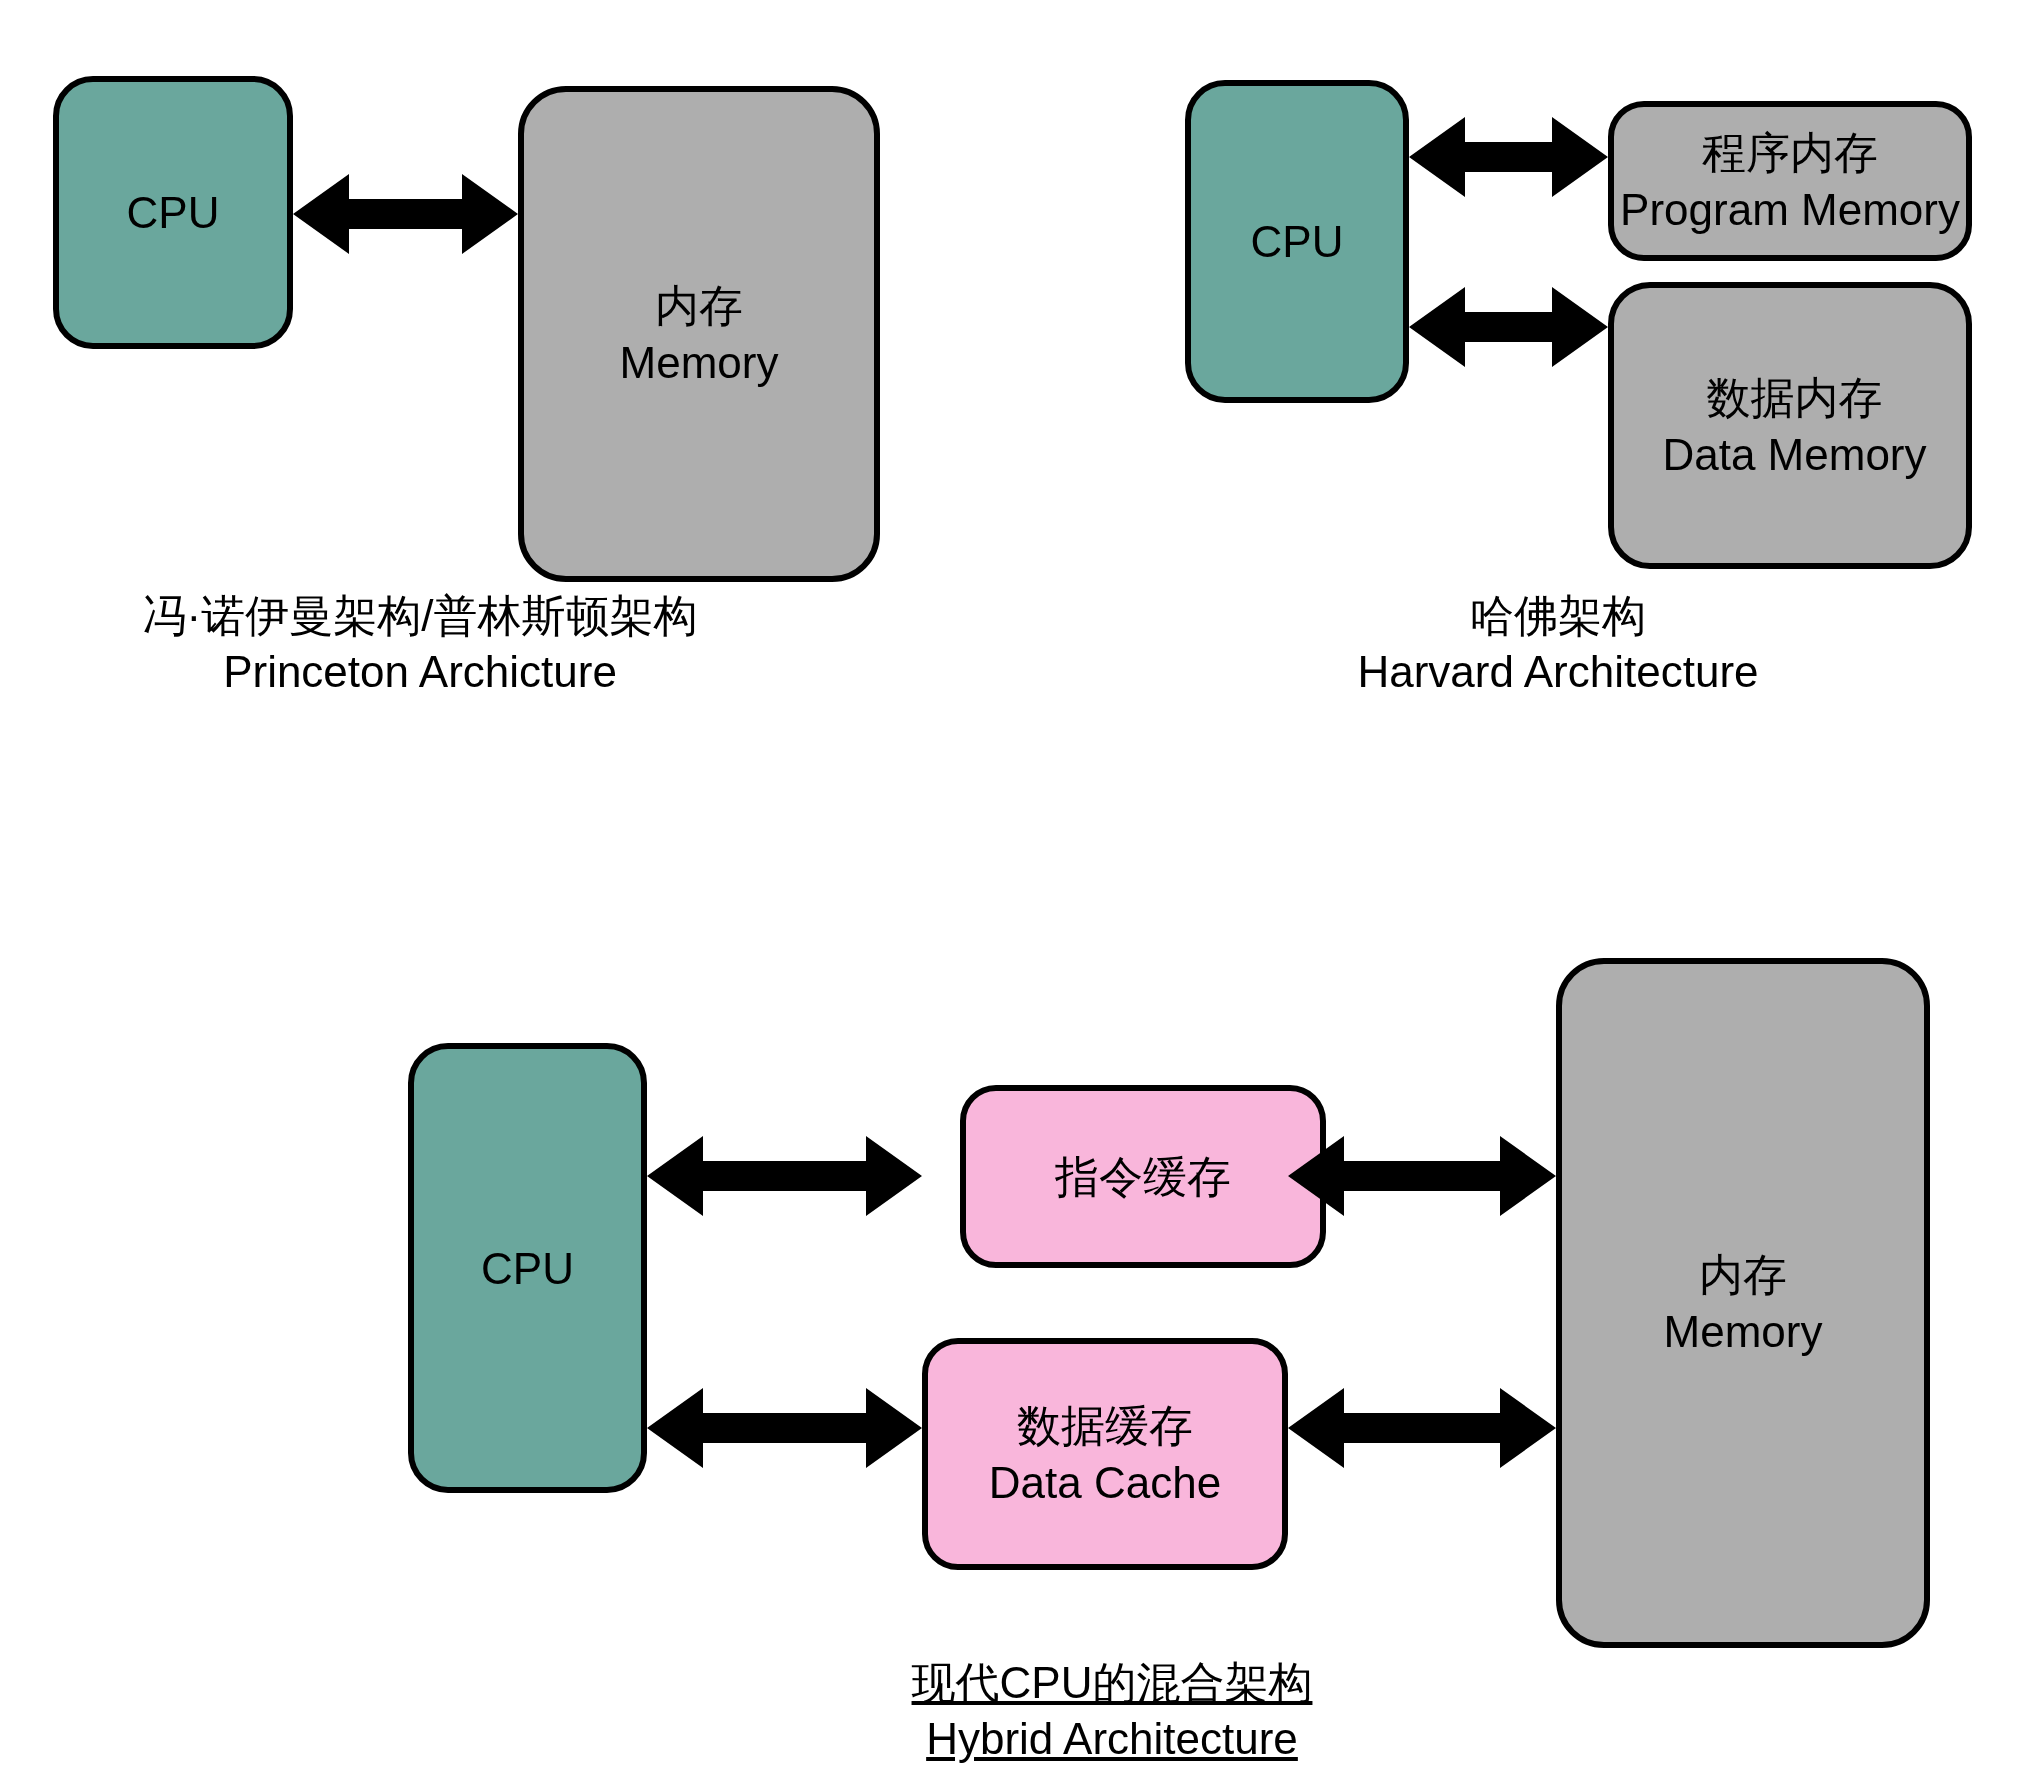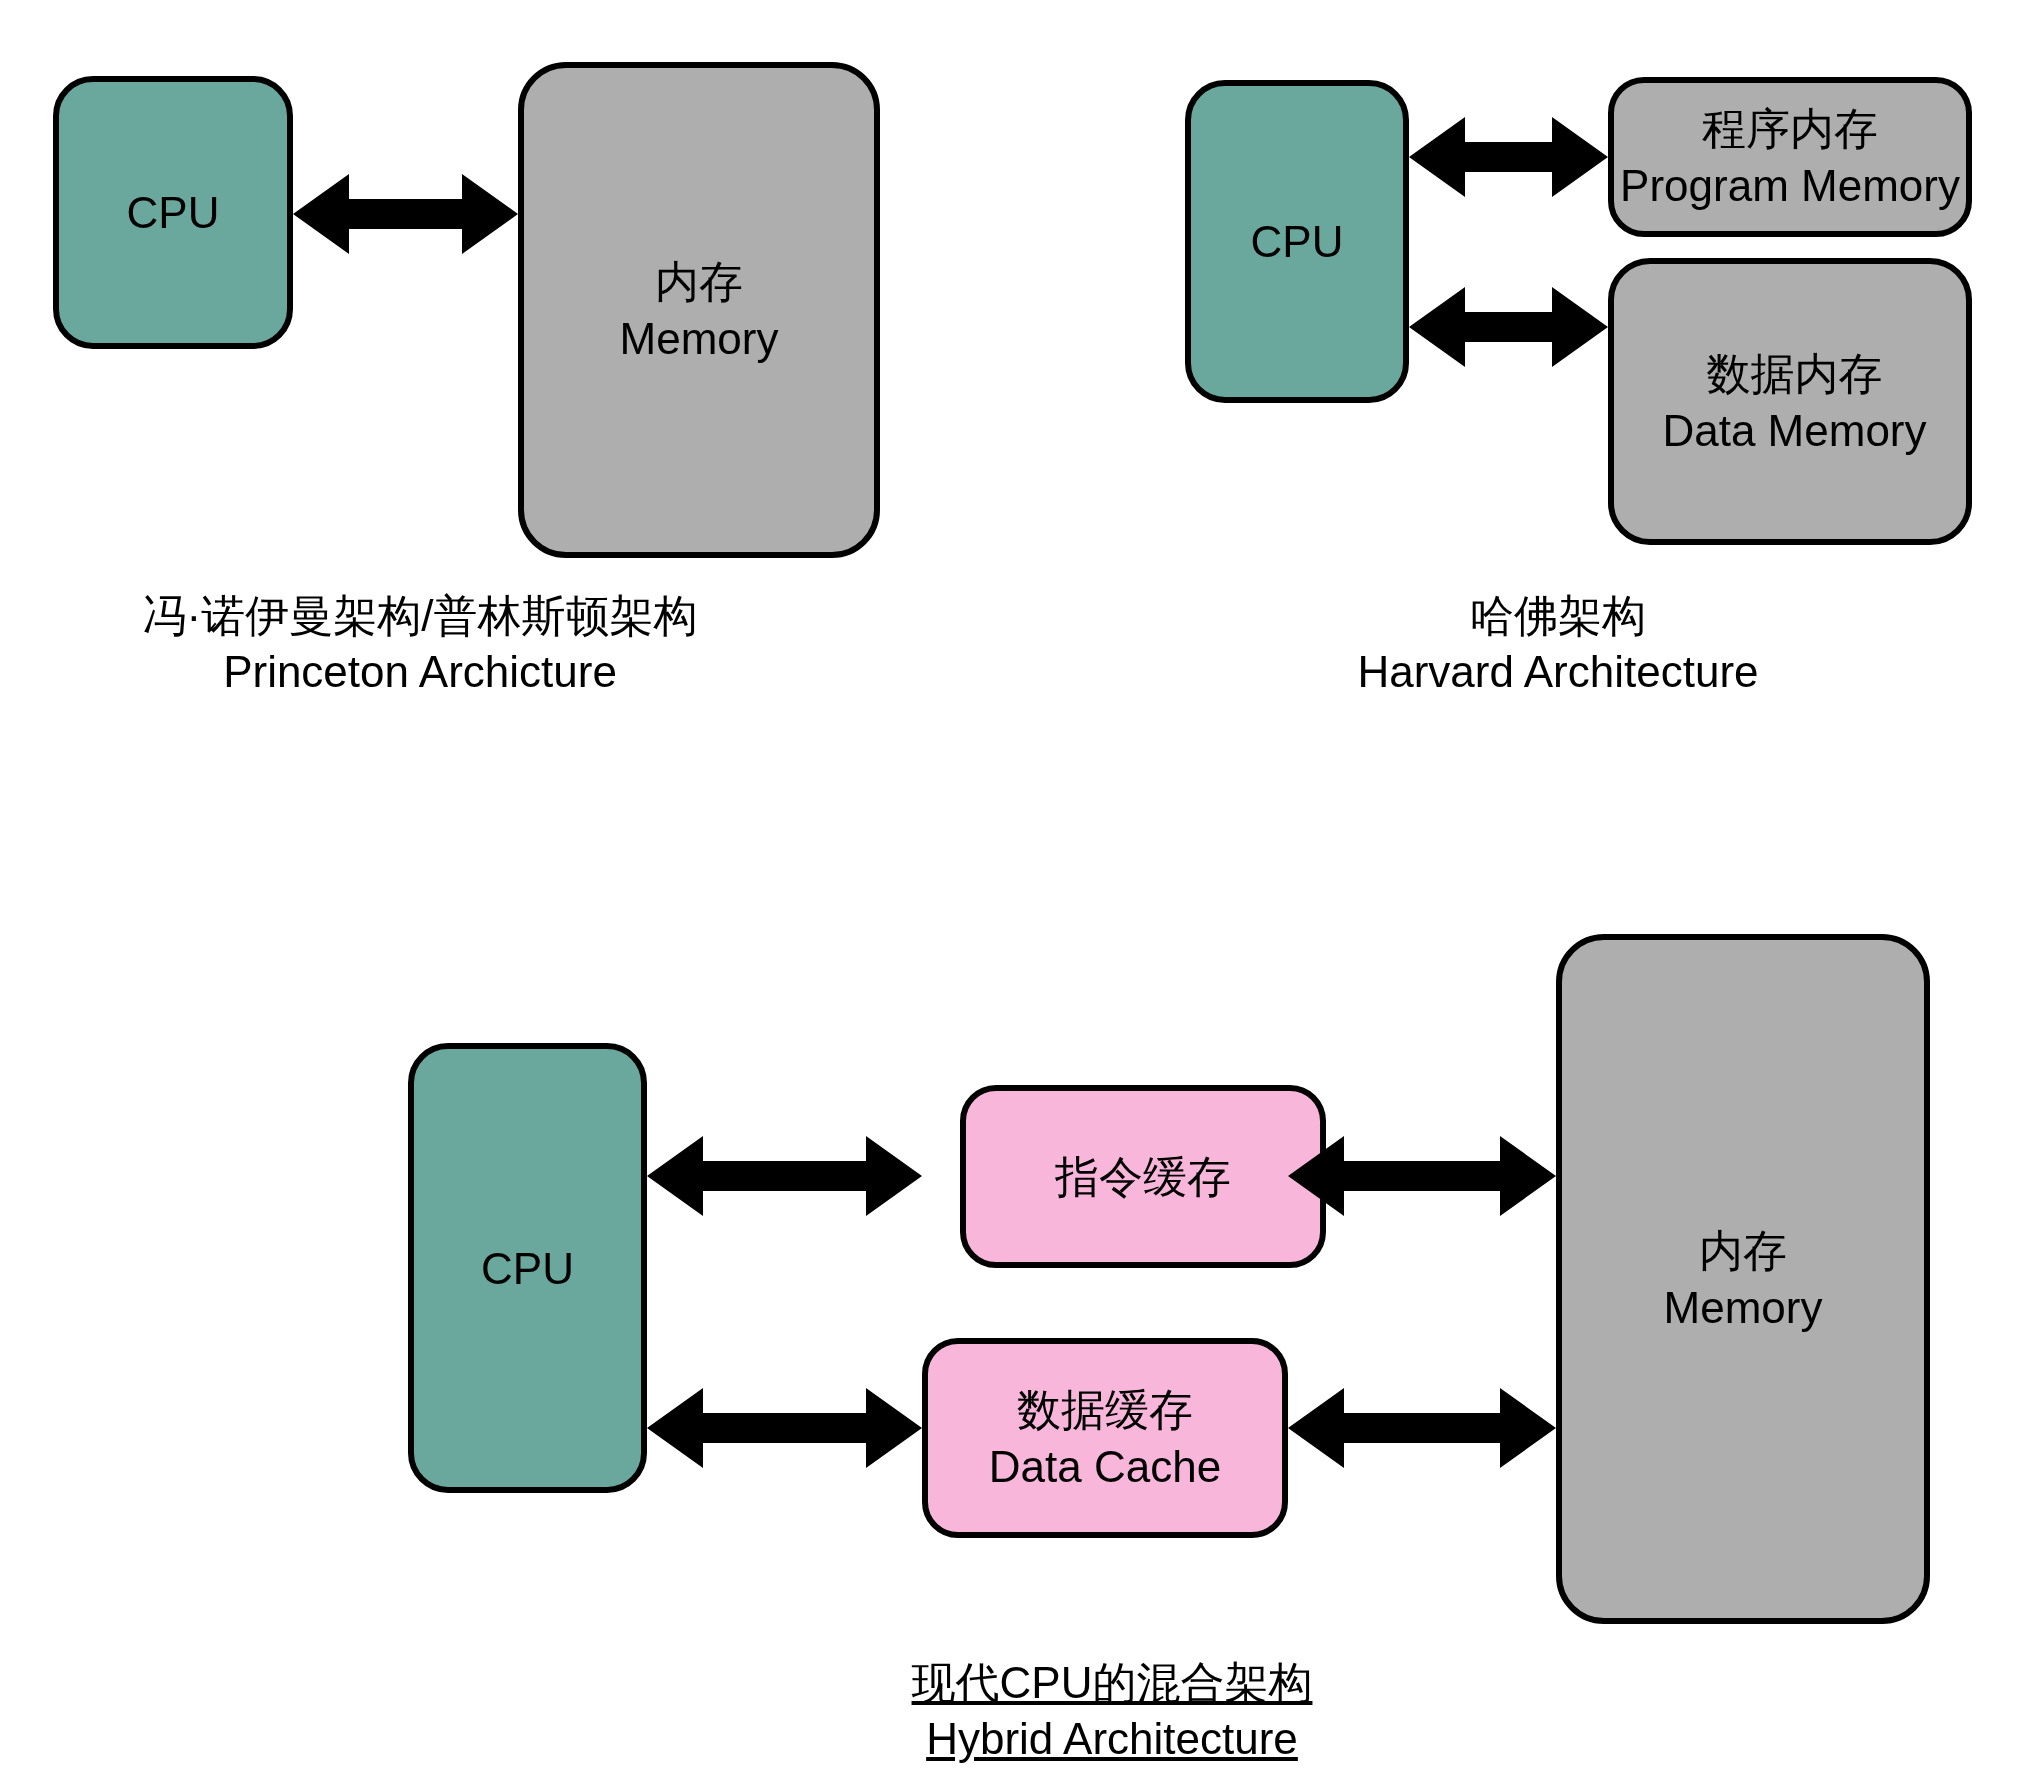--- a/index.html
+++ b/index.html
@@ -25,21 +25,21 @@
     align-items: center;
     justify-content: center;
     text-align: center;
   }
   .box .line {
     font-size: 44px;
     line-height: 57px;
     white-space: nowrap;
   }
   .cpu-fill   { background: var(--cpu-fill,   #6aa79d); border-radius: 40px; }
-  .mem-fill   { background: var(--memory-fill,#aeaeae); border-radius: 48px; }
+  .mem-fill   { background: var(--memory-fill,#aeaeae); border-radius: 48px; margin-top: 24px; }
   .cache-fill { background: var(--cache-fill, #f9b6db); border-radius: 36px; }
   .arrow {
     position: absolute;
     display: block;
   }
   .arrow polygon { fill: var(--outline, #000000); }
   .caption {
     position: absolute;
     text-align: center;
     font-size: 44px;
@@ -109,21 +109,21 @@
         <polygon points="0,40 56,0 56,25 219,25 219,0 275,40 219,80 219,55 56,55 56,80"></polygon>
       </svg>
     <svg class="arrow" style="left:647px; top:1388px;" width="275" height="80" viewBox="0 0 275 80">
         <polygon points="0,40 56,0 56,25 219,25 219,0 275,40 219,80 219,55 56,55 56,80"></polygon>
       </svg>
 
     <div class="box cache-fill" style="left:922px; top:1085px; width:366px; height:183px;margin-left:38px;">
       <div class="line">指令缓存</div>
     </div>
 
-    <div class="box cache-fill" style="left:922px; top:1338px; width:366px; height:200px;">
+    <div class="box cache-fill" style="left:922px; top:1338px; width:366px; height:232px;">
       <div class="line">数据缓存</div>
       <div class="line">Data Cache</div>
     </div>
 
     <svg class="arrow" style="left:1288px; top:1136px;" width="268" height="80" viewBox="0 0 268 80">
         <polygon points="0,40 56,0 56,25 212,25 212,0 268,40 212,80 212,55 56,55 56,80"></polygon>
       </svg>
     <svg class="arrow" style="left:1288px; top:1388px;" width="268" height="80" viewBox="0 0 268 80">
         <polygon points="0,40 56,0 56,25 212,25 212,0 268,40 212,80 212,55 56,55 56,80"></polygon>
       </svg>

